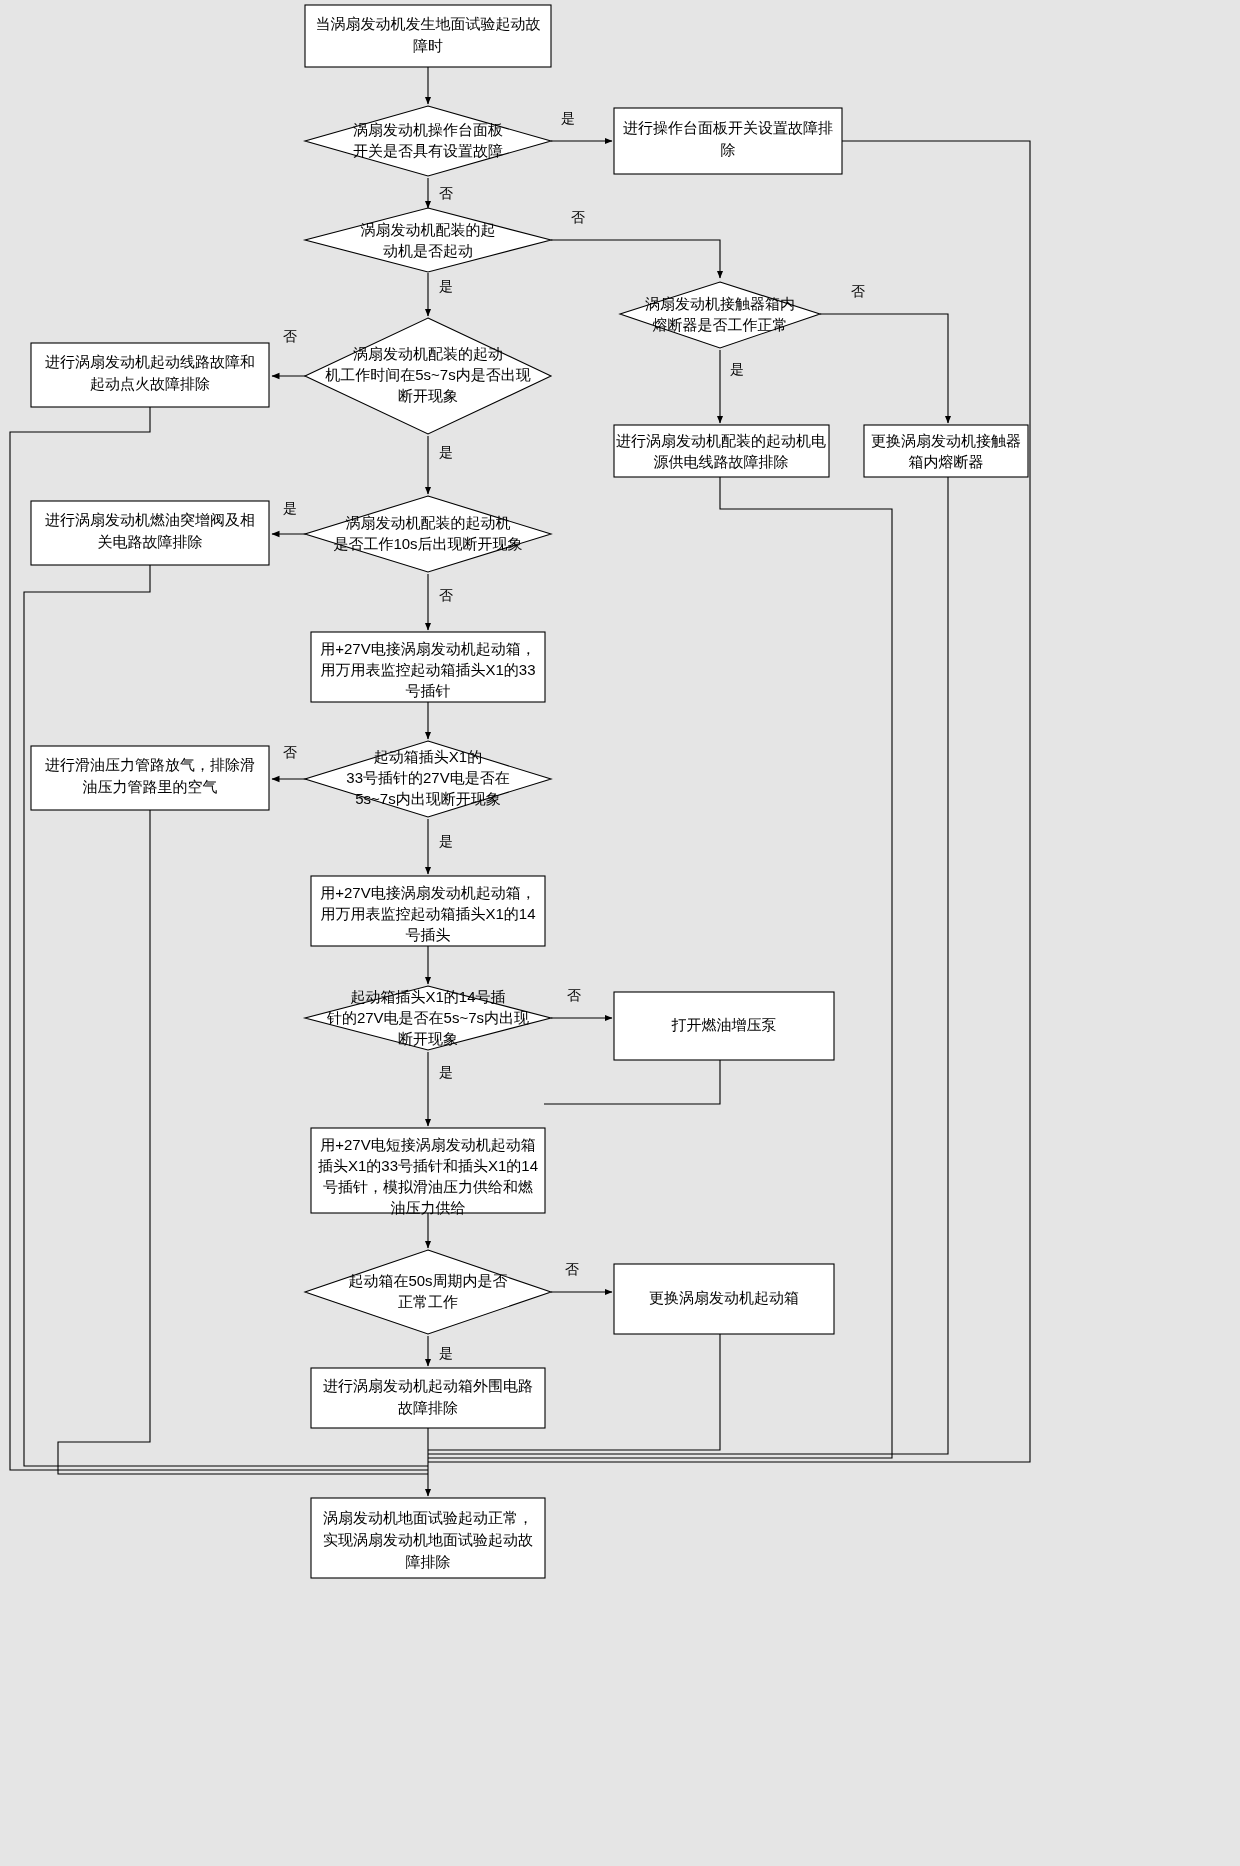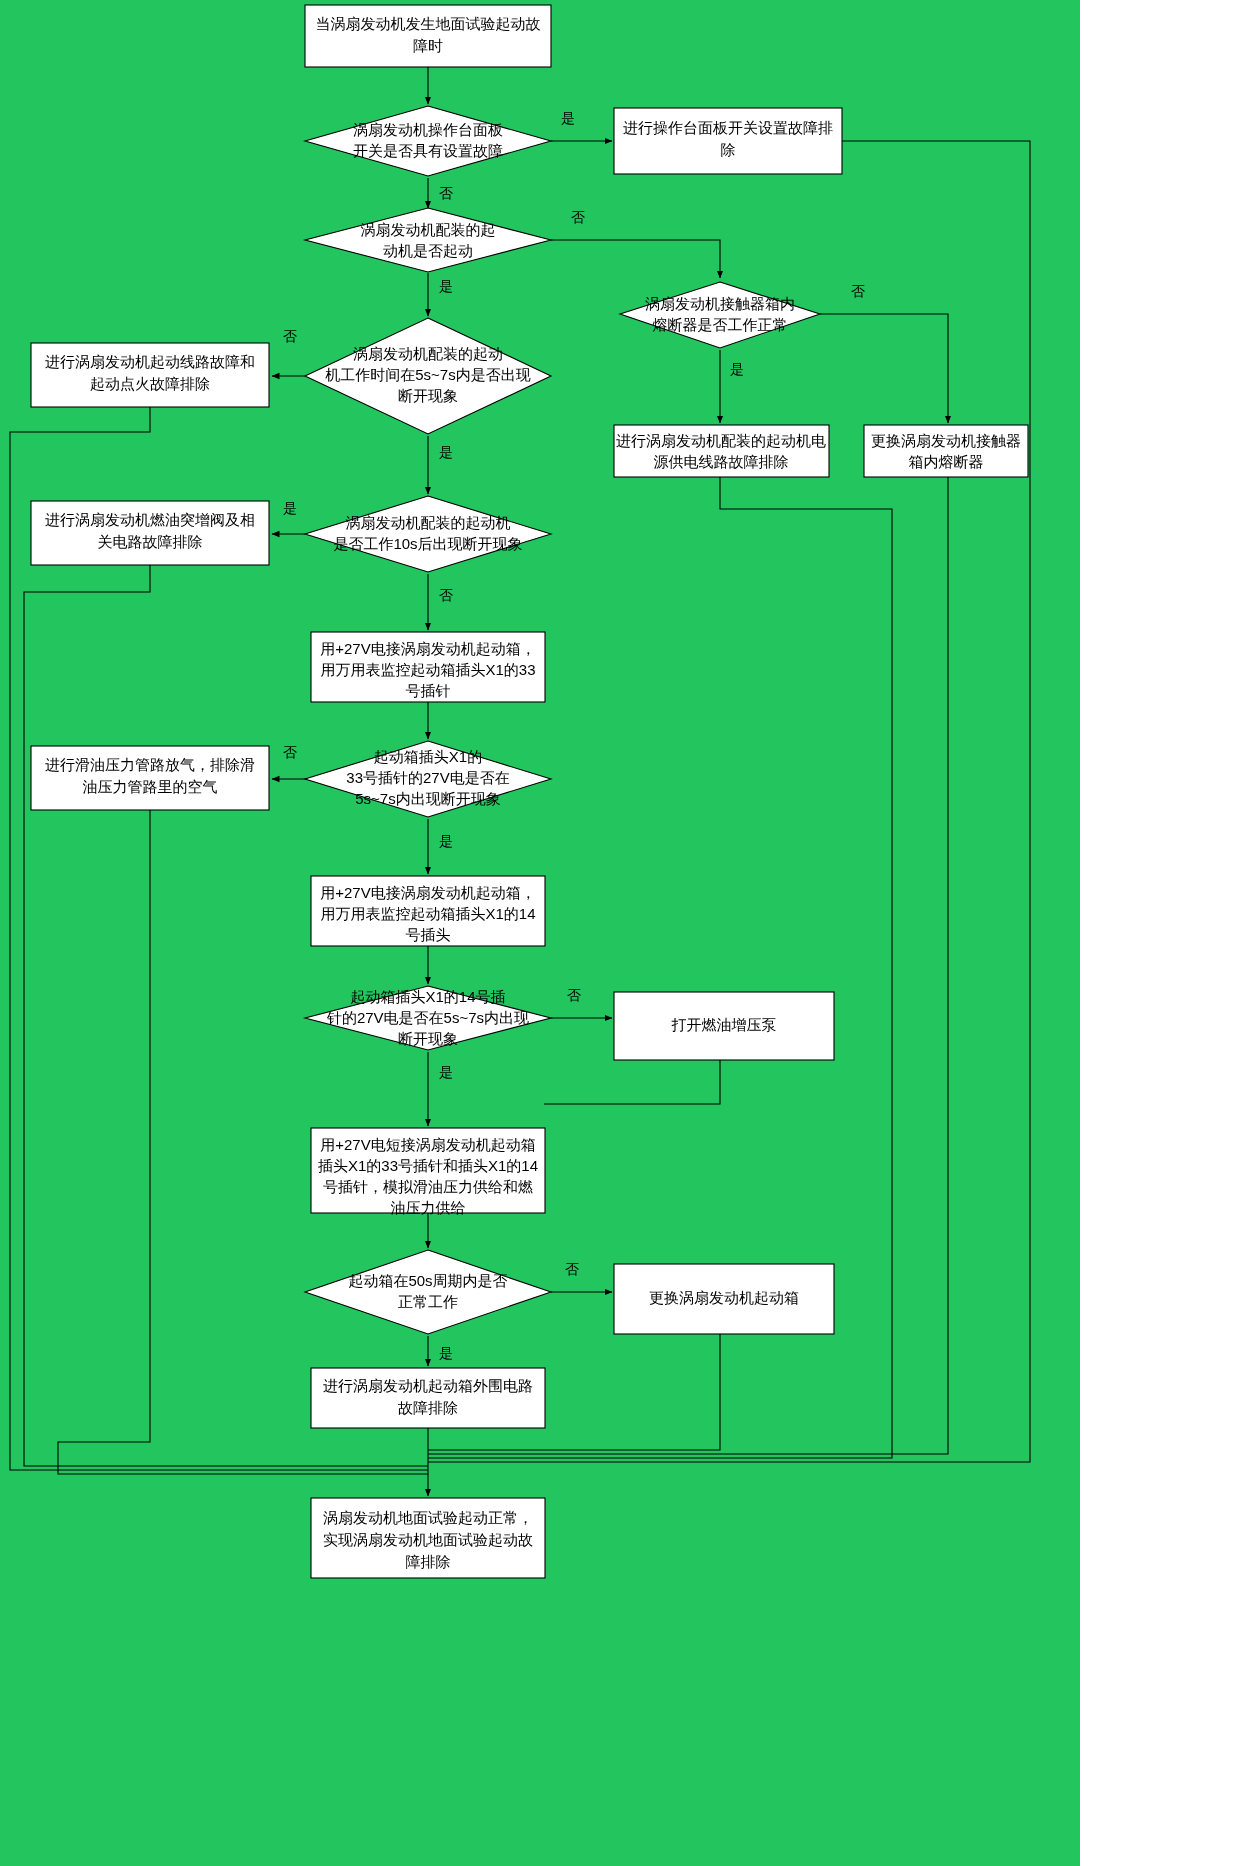--- a/index.html
+++ b/index.html
@@ -1,20 +1,20 @@
 <!DOCTYPE html>
 <html><head>
 <meta charset="utf-8">
 <style>
   html,body{margin:0;padding:0;background:#ffffff;}
   body{
     font-family:"Liberation Sans","DejaVu Sans",sans-serif;
     width:1240px;height:1866px;overflow:hidden;
   }
-  #flow-root{position:relative;width:1080px;height:1866px;background:#22c55e;}
+  #flow-root{position:relative;width:1240px;height:1866px;background:#e5e5e5;}
   svg{display:block;}
   .nodeText{
     font-family:"Liberation Sans","DejaVu Sans",sans-serif;
     font-size:15px;
     fill:#000;
     text-anchor:middle;
     dominant-baseline:middle;
   }
   .edgeLabel{
     font-family:"Liberation Sans","DejaVu Sans",sans-serif;

